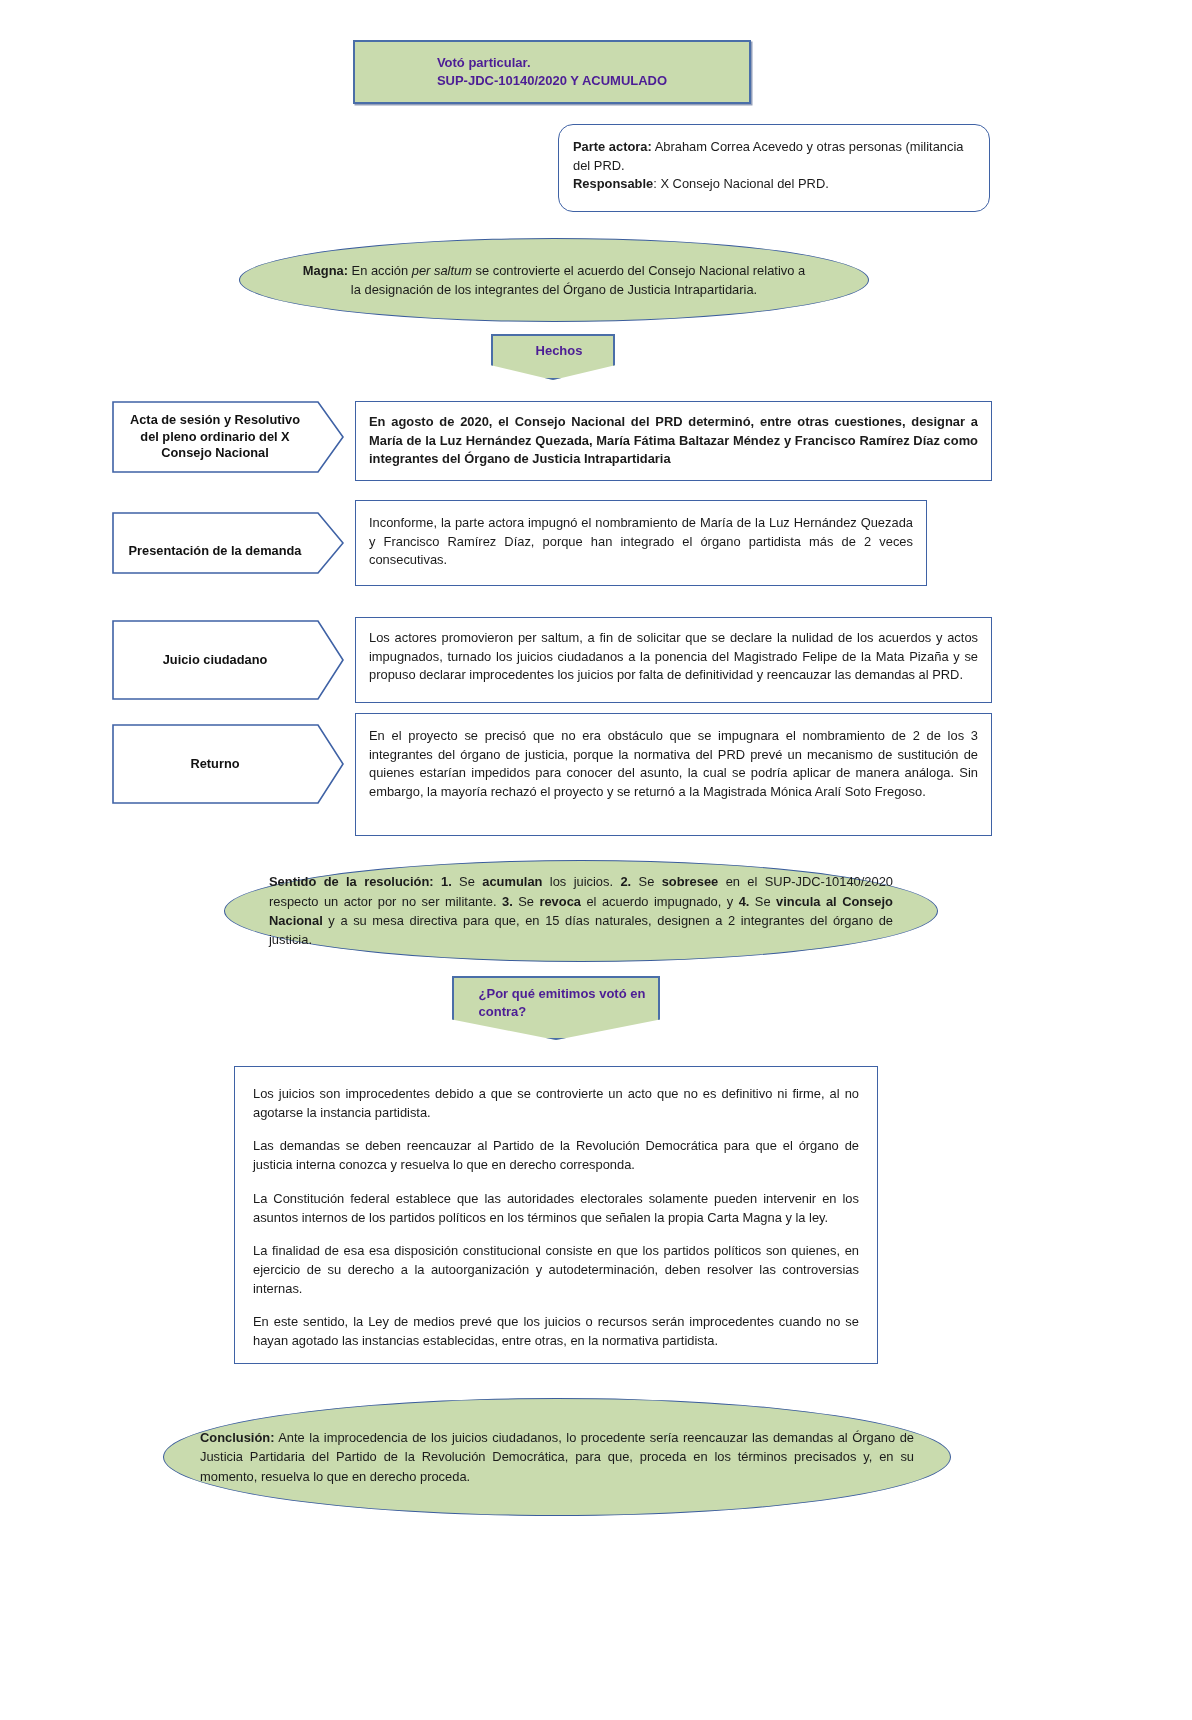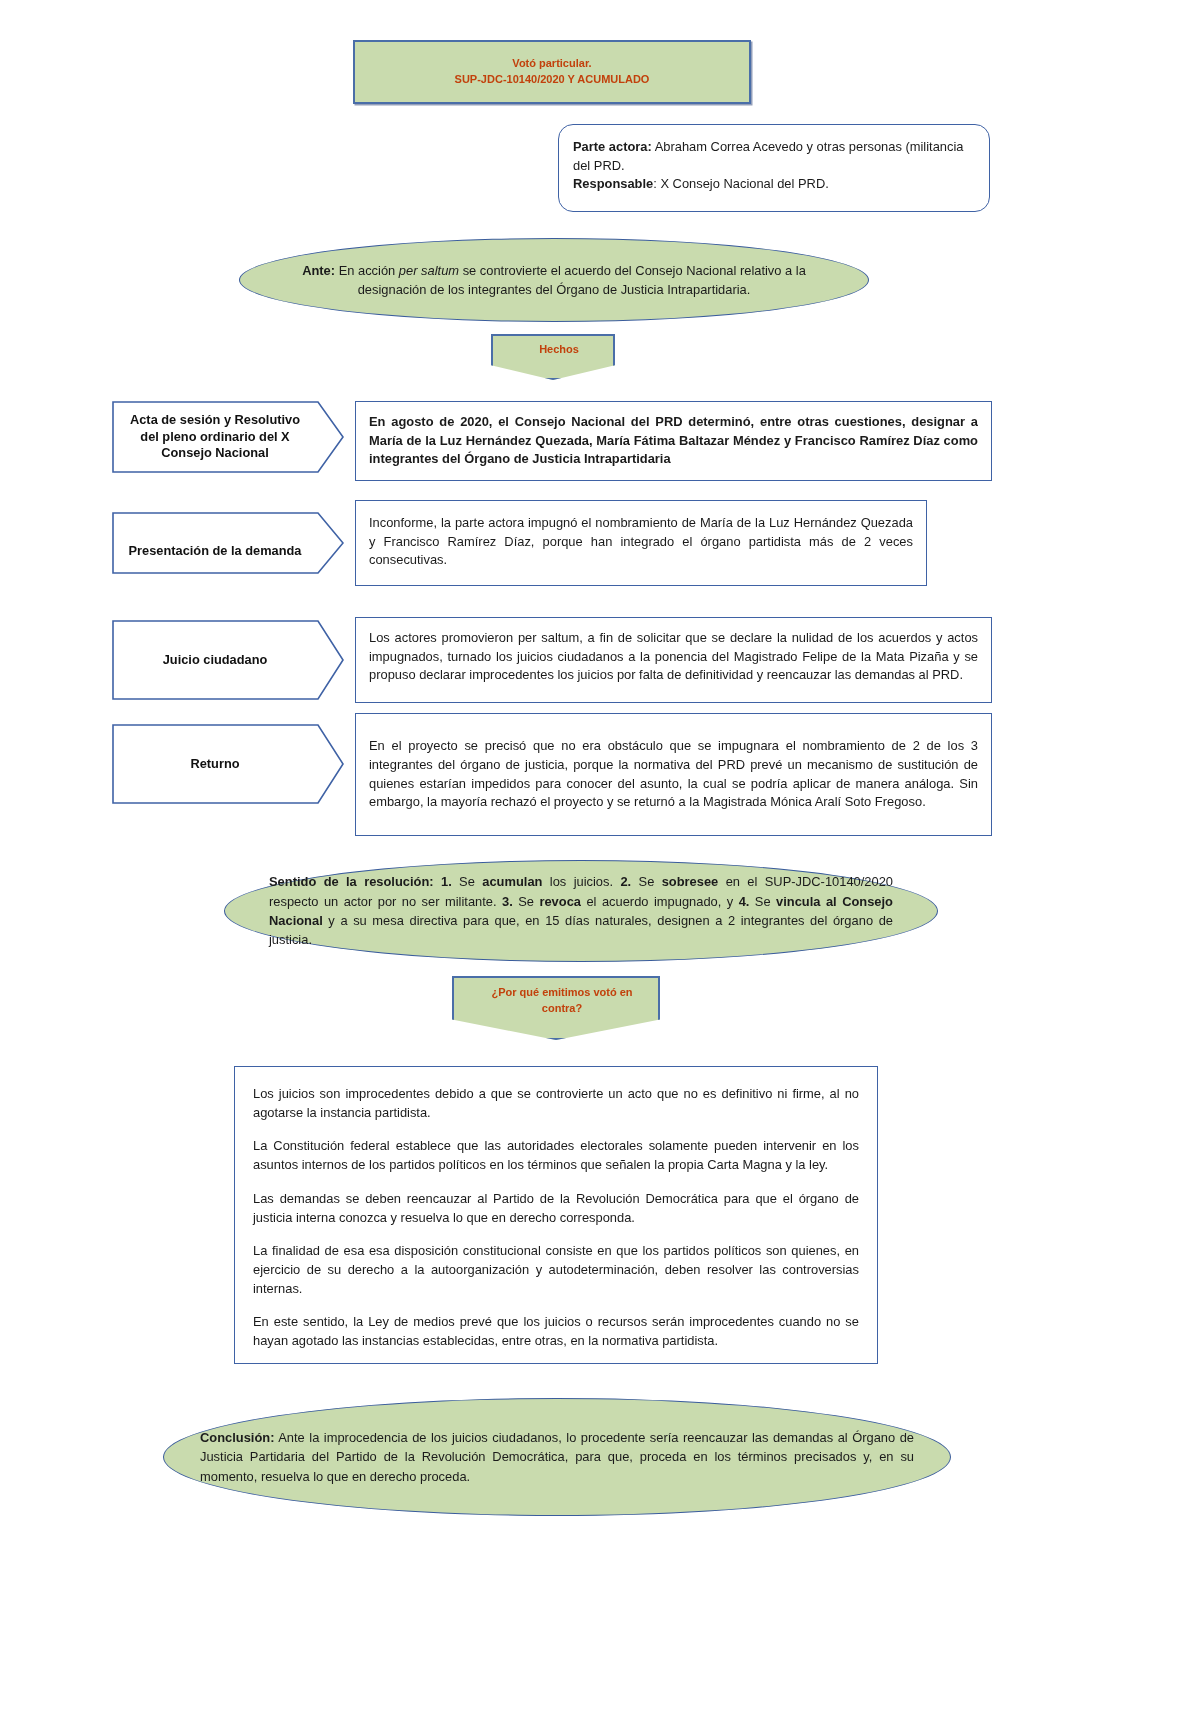--- a/index.html
+++ b/index.html
@@ -97,25 +97,25 @@
     box-sizing: border-box;
     font-size: 12.8px;
     font-weight: bold;
     line-height: 1.3;
     text-align: center;
     color: #111;
   }
 
   
   .title-text {
-    font-size: 11px;
+    font-size: 13px;
     font-weight: bold;
     line-height: 1.42;
-    text-align: center;
-    color: #c2410c;
+    text-align: left;
+    color: #4c1d95;
   }
   .body-text {
     font-size: 12.9px;
     line-height: 1.45;
     color: #1b1b1b;
   }
   .just {
     text-align: justify;
     text-justify: inter-word;
   }
@@ -162,21 +162,21 @@
 
   <div class="node rounded-rect" style="left:558px; top:124px; width:432px; height:88px; align-items:flex-start;">
     <div class="pad-box body-text" style="padding:13px 14px;">
       <span><b>Parte actora:</b></span><span> Abraham Correa Acevedo y otras personas (militancia del PRD.</span><br>
       <span><b>Responsable</b></span><span>: X Consejo Nacional del PRD.</span>
     </div>
   </div>
 
   <div class="node ellipse" style="left:239px; top:238px; width:630px; height:84px;">
     <div class="ellipse-text">
-      <b>Ante:</b><span> En acción </span><i>per saltum</i><span> se controvierte el acuerdo del Consejo Nacional relativo a la designación de los integrantes del Órgano de Justicia Intrapartidaria.</span>
+      <b>Magna:</b><span> En acción </span><i>per saltum</i><span> se controvierte el acuerdo del Consejo Nacional relativo a la designación de los integrantes del Órgano de Justicia Intrapartidaria.</span>
     </div>
   </div>
 
   <div class="pentagon-down-wrap" style="left:491px; top:334px; width:124px; height:46px;">
     <div class="pentagon-down" style="position:absolute; inset:0;"></div>
     <div class="pentagon-down-inner">
       <div class="title-text" style="margin-top:8px;">Hechos</div>
     </div>
   </div>
 
@@ -209,21 +209,21 @@
   <div class="node white-rect" style="left:355px; top:617px; width:637px; height:86px; align-items:flex-start;">
     <div class="pad-box body-text just" style="padding:11px 13px;">Los actores promovieron per saltum, a fin de solicitar que se declare la nulidad de los acuerdos y actos impugnados, turnado los juicios ciudadanos a la ponencia del Magistrado Felipe de la Mata Pizaña y se propuso declarar improcedentes los juicios por falta de definitividad y reencauzar las demandas al PRD.</div>
   </div>
 
   <div class="arrow-box" style="left:112px; top:724px; width:232px; height:80px;">
     <svg class="ab-shape" viewBox="0 0 232 80" preserveAspectRatio="none">
       <polygon points="1,1 206,1 231,40 206,79 1,79" fill="#ffffff" stroke="#3f62a5" stroke-width="1.6"></polygon>
     </svg>
     <div class="ab-label">Returno</div>
   </div>
-  <div class="node white-rect" style="left:355px; top:713px; width:637px; height:123px; align-items:center;">
+  <div class="node white-rect" style="left:355px; top:713px; width:637px; height:123px; align-items:flex-start;">
     <div class="pad-box body-text just" style="padding:13px 13px;">En el proyecto se precisó que no era obstáculo que se impugnara el nombramiento de 2 de los 3 integrantes del órgano de justicia, porque la normativa del PRD prevé un mecanismo de sustitución de quienes estarían impedidos para conocer del asunto, la cual se podría aplicar de manera análoga. Sin embargo, la mayoría rechazó el proyecto y se returnó a la Magistrada Mónica Aralí Soto Fregoso.</div>
   </div>
 
   <div class="node ellipse" style="left:224px; top:860px; width:714px; height:102px;">
     <div class="ellipse-text-just">
       <b>Sentido de la resolución:</b><b> 1.</b><span> Se </span><b>acumulan</b><span> los juicios. </span><b>2.</b><span> Se </span><b>sobresee</b><span> en el SUP-JDC-10140/2020 respecto un actor por no ser militante. </span><b>3.</b><span> Se </span><b>revoca</b><span> el acuerdo impugnado, y </span><b>4.</b><span> Se </span><b>vincula al Consejo Nacional</b><span> y a su mesa directiva para que, en 15 días naturales, designen a 2 integrantes del órgano de justicia.</span>
     </div>
   </div>
 
   <div class="pentagon-down-wrap" style="left:452px; top:976px; width:208px; height:64px;">
@@ -232,22 +232,22 @@
       <div class="title-text" style="margin-top:9px; padding:0 10px;">
         <span>¿Por qué emitimos votó en</span><br>
         <span>contra?</span>
       </div>
     </div>
   </div>
 
   <div class="node white-rect" style="left:234px; top:1066px; width:644px; height:298px; align-items:flex-start;">
     <div class="pad-box body-text" style="padding:18px 18px;">
       <p class="para just">Los juicios son improcedentes debido a que se controvierte un acto que no es definitivo ni firme, al no agotarse la instancia partidista.</p>
+      <p class="para just">Las demandas se deben reencauzar al Partido de la Revolución Democrática para que el órgano de justicia interna conozca y resuelva lo que en derecho corresponda.</p>
       <p class="para just">La Constitución federal establece que las autoridades electorales solamente pueden intervenir en los asuntos internos de los partidos políticos en los términos que señalen la propia Carta Magna y la ley.</p>
-      <p class="para just">Las demandas se deben reencauzar al Partido de la Revolución Democrática para que el órgano de justicia interna conozca y resuelva lo que en derecho corresponda.</p>
       <p class="para just">La finalidad de esa esa disposición constitucional consiste en que los partidos políticos son quienes, en ejercicio de su derecho a la autoorganización y autodeterminación, deben resolver las controversias internas.</p>
       <p class="para just">En este sentido, la Ley de medios prevé que los juicios o recursos serán improcedentes cuando no se hayan agotado las instancias establecidas, entre otras, en la normativa partidista.</p>
     </div>
   </div>
 
   <div class="node ellipse" style="left:163px; top:1398px; width:788px; height:118px;">
     <div class="ellipse-text-just" style="padding:0 36px;">
       <b>Conclusión:</b><span> Ante la improcedencia de los juicios ciudadanos, lo procedente sería reencauzar las demandas al Órgano de Justicia Partidaria del Partido de la Revolución Democrática, para que, proceda en los términos precisados y, en su momento, resuelva lo que en derecho proceda.</span>
     </div>
   </div>

